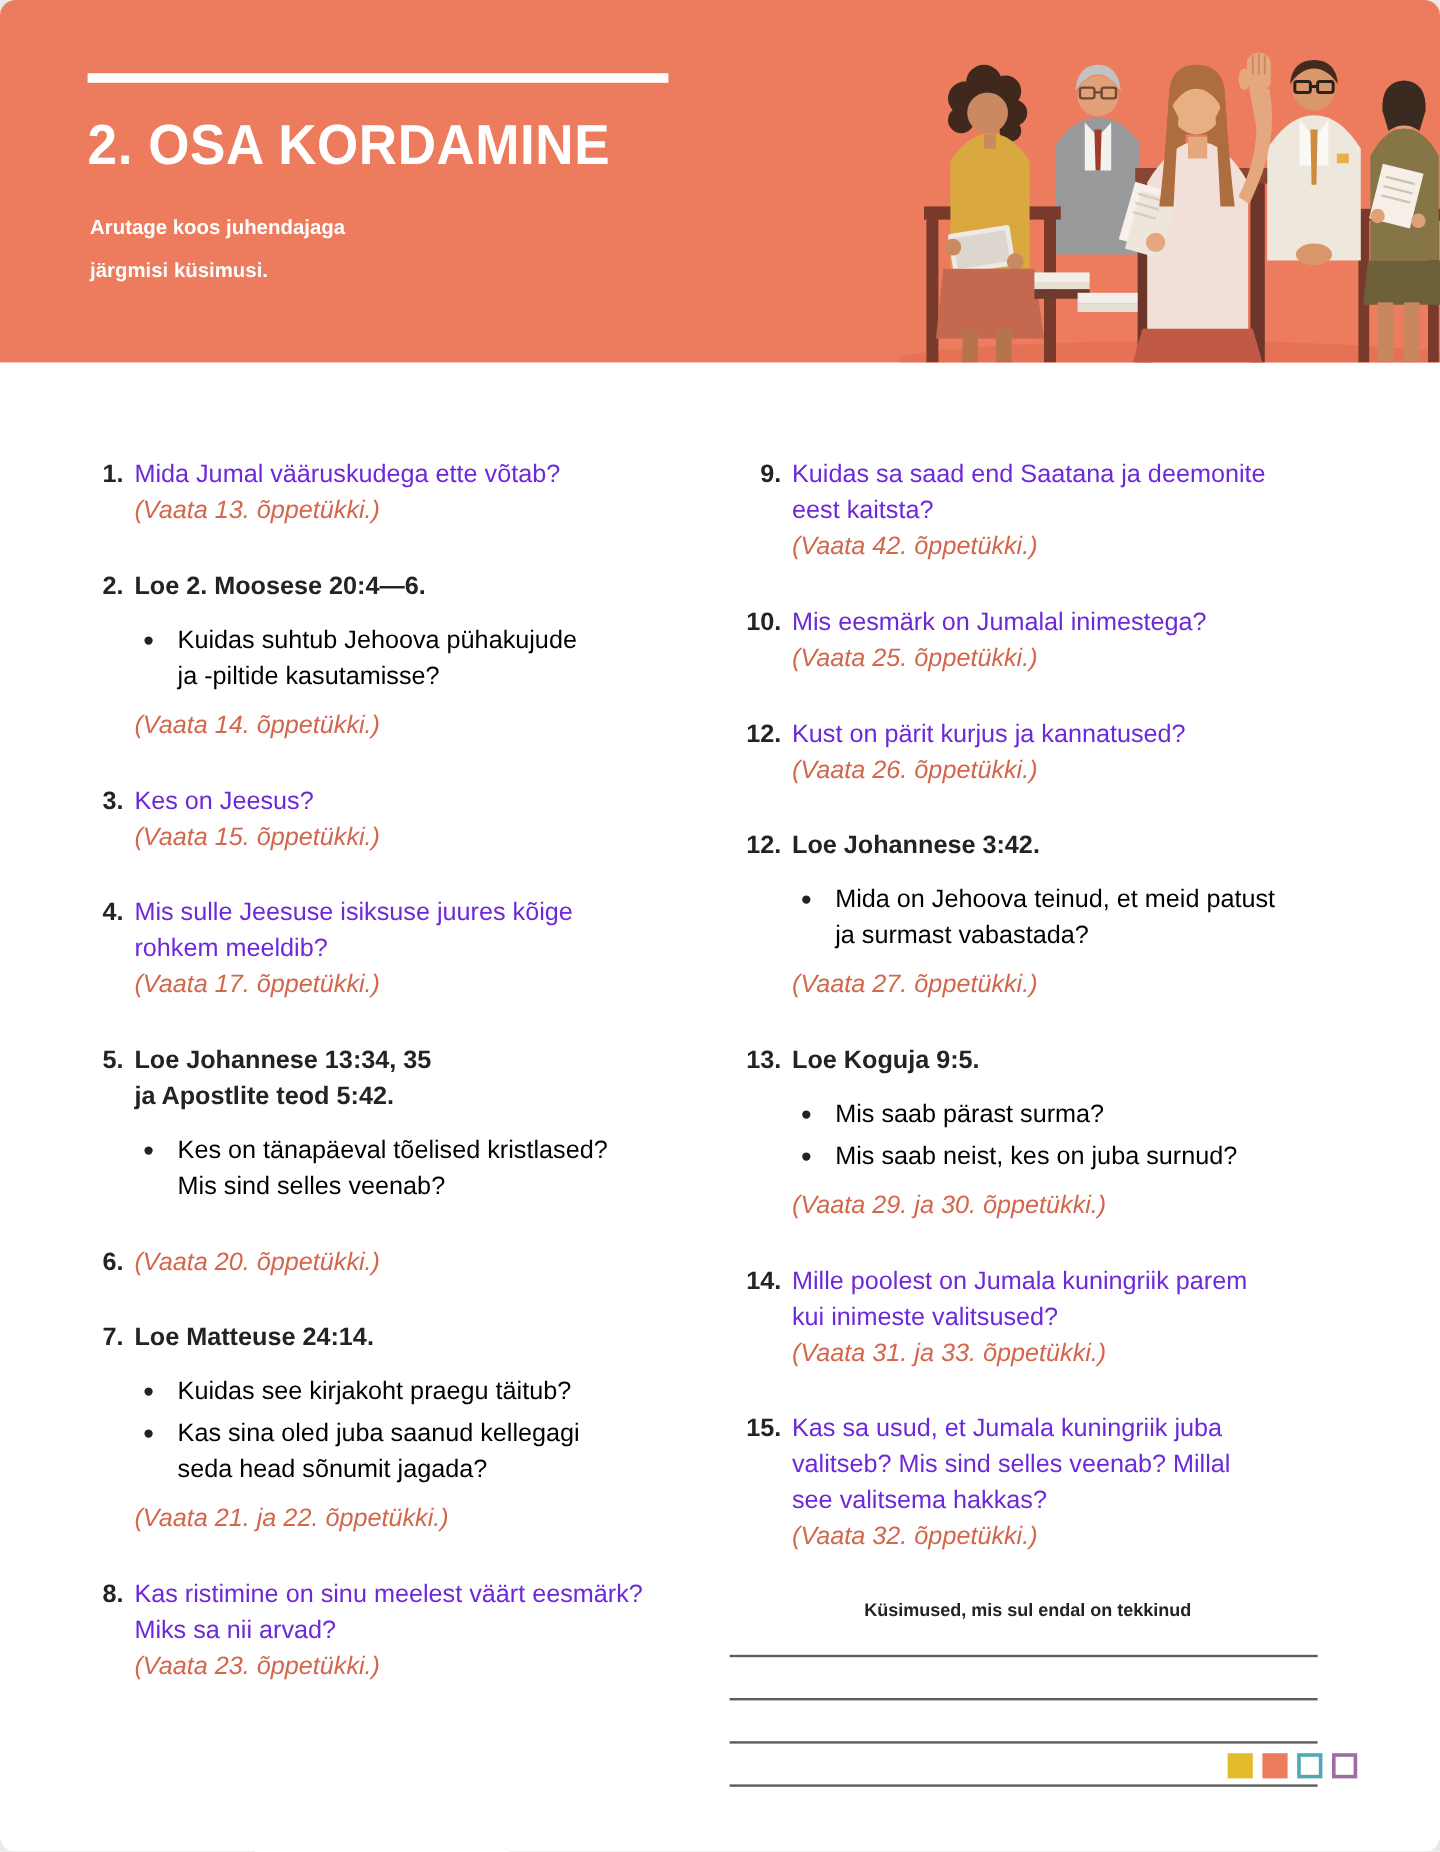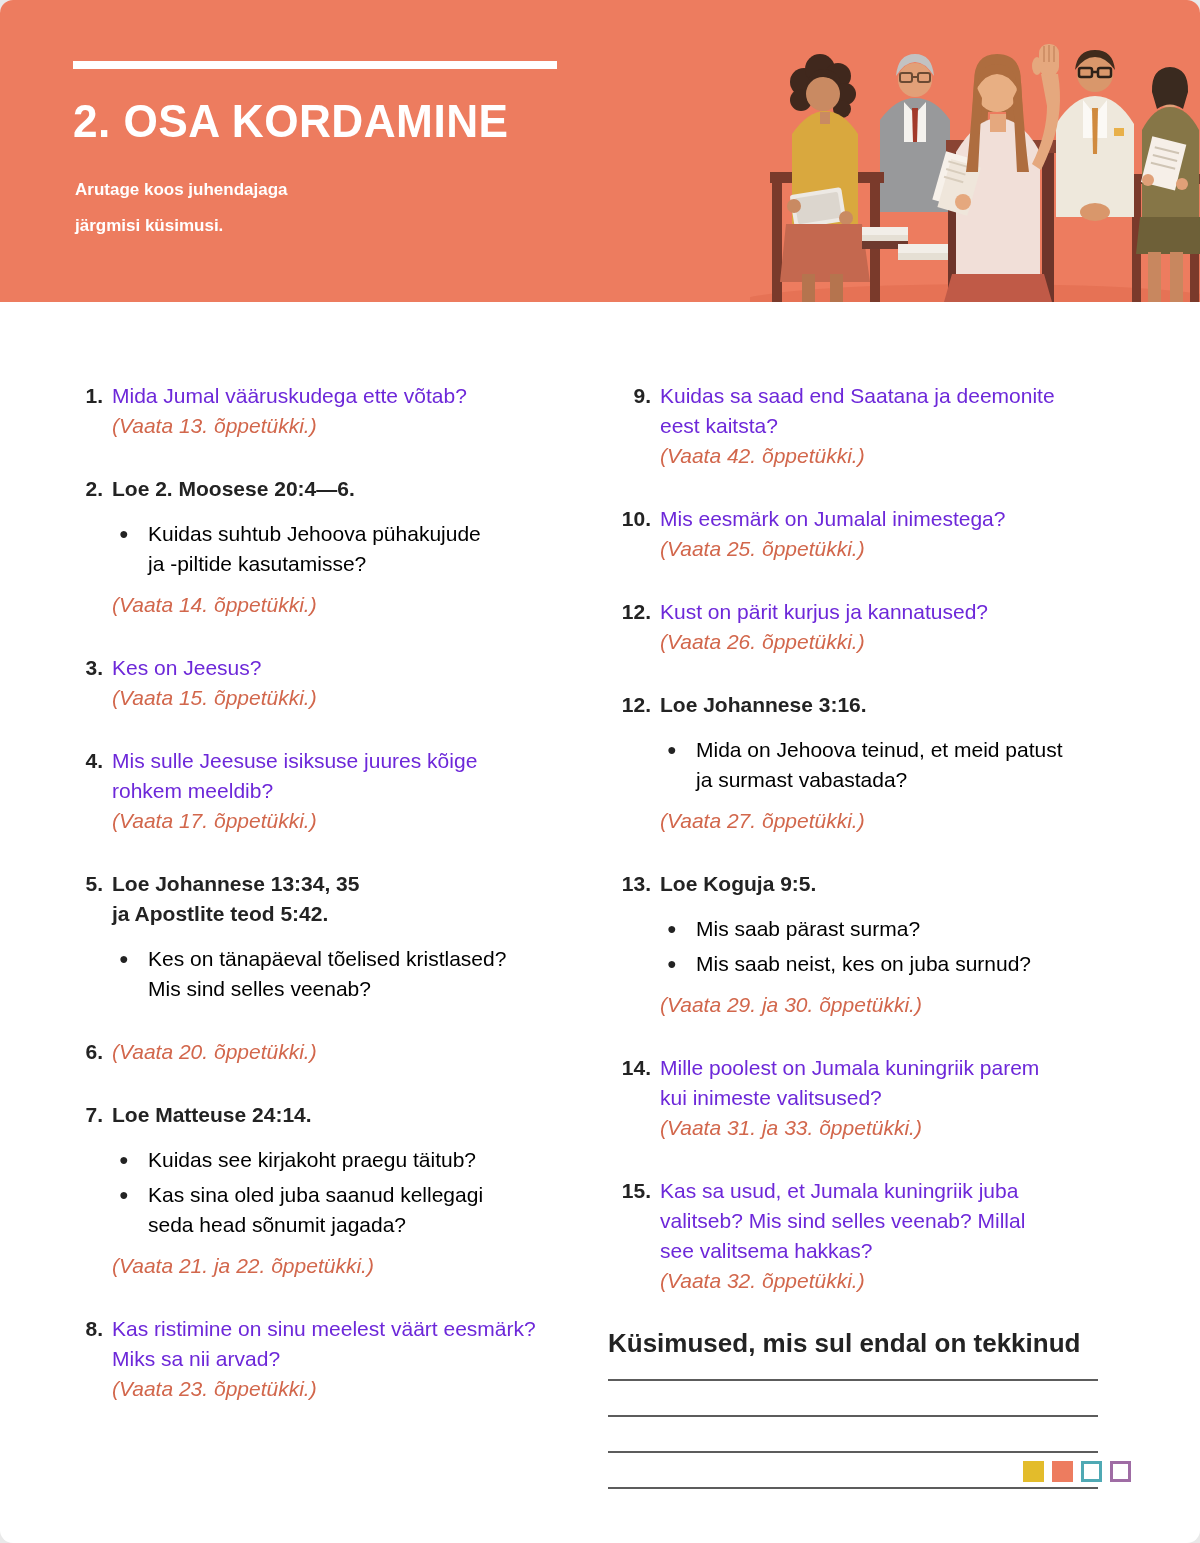--- a/index.html
+++ b/index.html
@@ -32,21 +32,21 @@
   .q-body{min-width:0;}
   .q-text{font-size:21px;line-height:30px;color:#6d28d9;white-space:pre-line;}
   .q-text.bold{font-weight:700;color:#232323;}
   .q-bullet{display:grid;grid-template-columns:29px 1fr;padding-left:7px;margin-top:5px;}
   .q-text + .q-bullet{margin-top:15px;}
   .q-dot{font-size:16px;line-height:30px;color:#232323;}
   .b-text{font-size:21px;line-height:30px;color:#000000;white-space:pre-line;}
   .q-ref{font-size:21px;line-height:30px;font-style:italic;color:#D2674C;}
   .q-ref.after-bullets{margin-top:11px;}
   
-  .oq-heading{font-size:26px;line-height:28px;font-weight:700;color:#232323;margin-top:0;}
+  .oq-heading{font-size:15px;line-height:28px;font-weight:700;color:#232323;margin-top:0;text-align:center;}
   .write-lines{margin-top:0;width:490px;}
   .write-line{height:34px;border-bottom:2px solid #5c5c5c;}
   .write-line:first-child{height:22px;}
   
   .footer-squares{position:absolute;top:1461px;right:69px;display:flex;gap:8px;}
   .sq{width:21px;height:21px;box-sizing:border-box;}
 </style>
 </head>
 <body>
 
@@ -290,21 +290,21 @@
           <div class="q-item">
             <div class="q-num">12.</div>
             <div class="q-body">
               <div class="q-text">Kust on pärit kurjus ja kannatused?</div>
               <div class="q-ref">(Vaata 26. õppetükki.)</div>
             </div>
           </div>
           <div class="q-item">
             <div class="q-num">12.</div>
             <div class="q-body">
-              <div class="q-text bold">Loe Johannese 3:16.</div>
+              <div class="q-text bold">Loe Johannese 3:42.</div>
               <div class="q-bullet">
                 <span class="q-dot">●</span>
                 <span class="b-text">Mida on Jehoova teinud, et meid patust
 ja surmast vabastada?</span>
               </div>
               <div class="q-ref after-bullets">(Vaata 27. õppetükki.)</div>
             </div>
           </div>
           <div class="q-item">
             <div class="q-num">13.</div>

